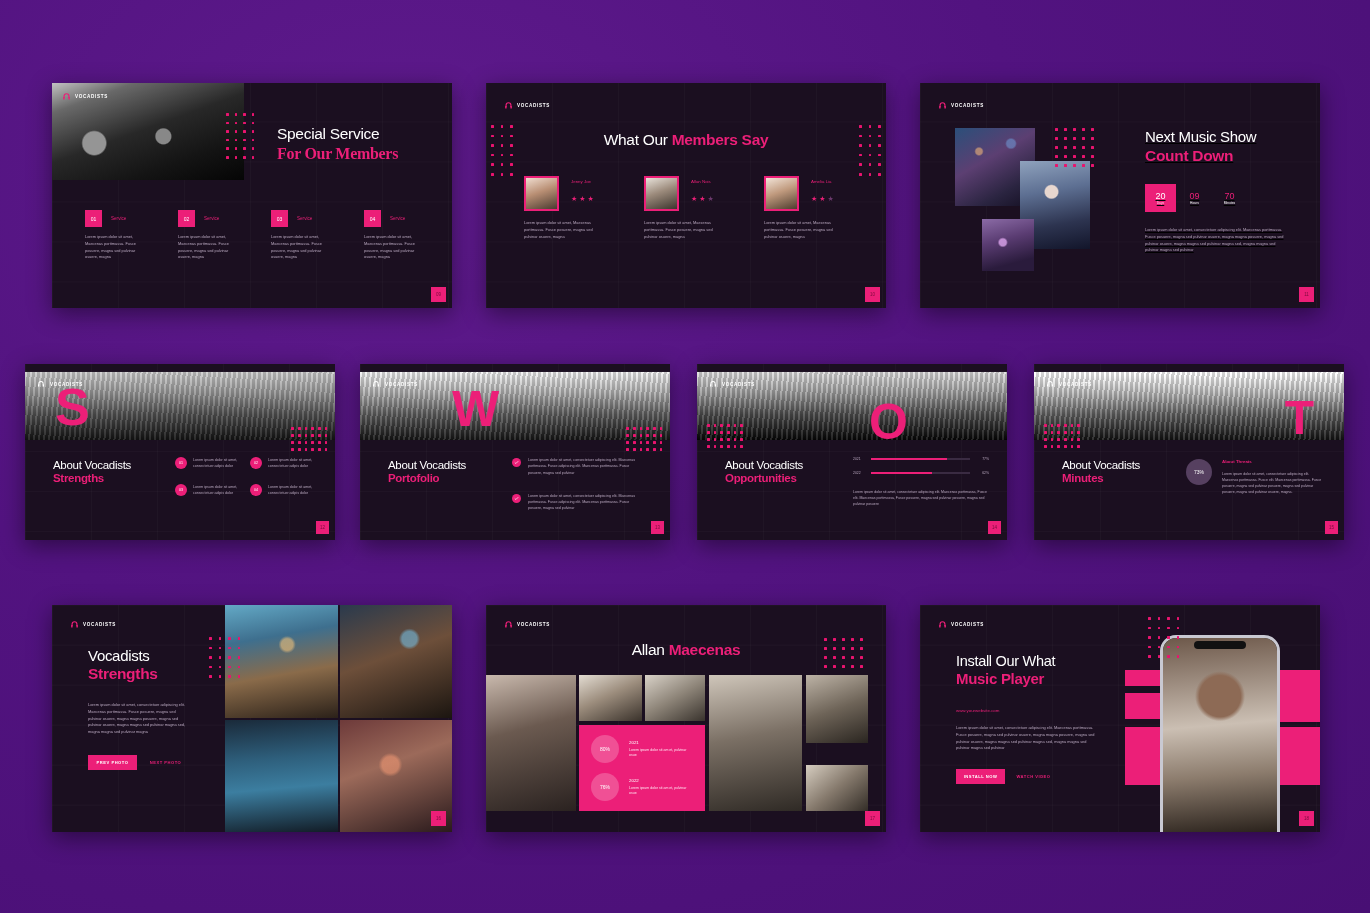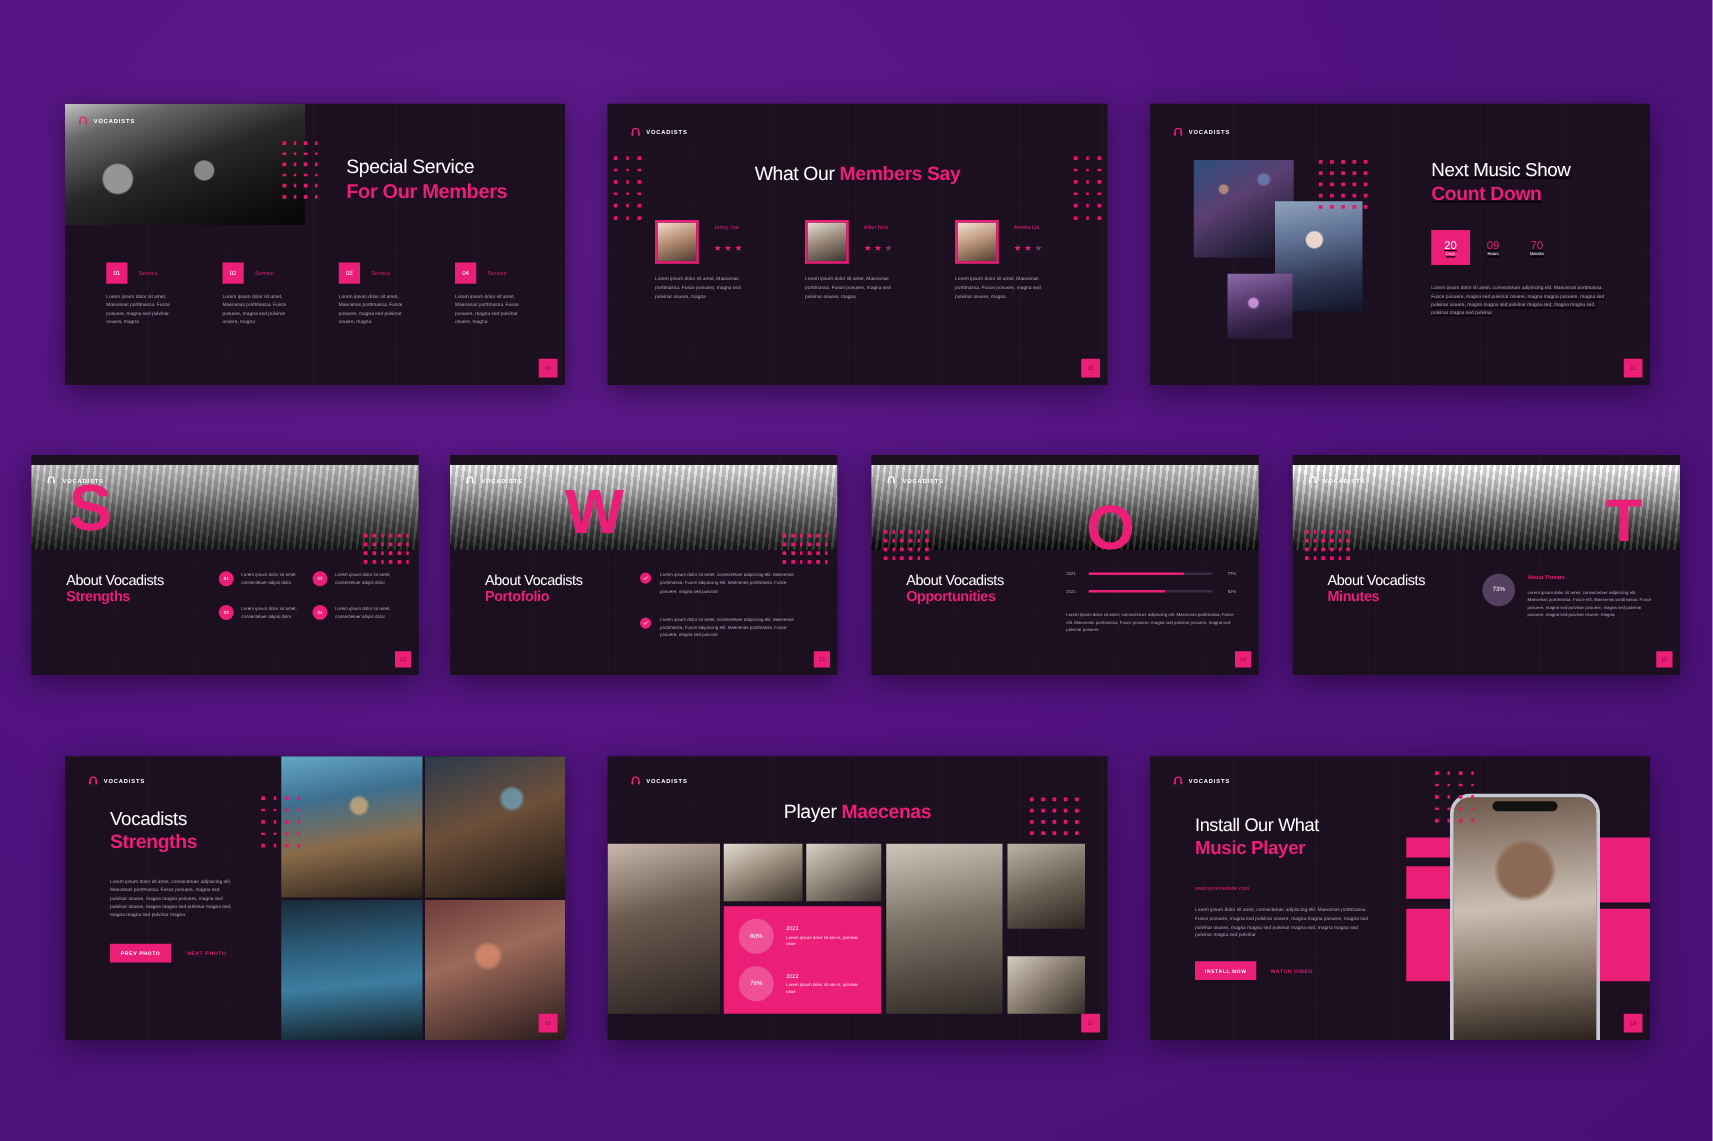--- a/index.html
+++ b/index.html
@@ -138,21 +138,21 @@
           <i></i>
           <i></i>
           <i></i>
           <i></i>
           <i></i>
           <i></i>
       </div>
 
       <div style="position:absolute; left:225px; top:42px;">
         <div class="t-white" style="font-size:15.5px;">Special Service</div>
-        <div class="t-pink" style="font-size:16px; margin-top:2px;">For Our Members</div>
+        <div class="t-pink" style="font-size:16px; margin-top:2px;font-family:Liberation Serif, serif;">For Our Members</div>
       </div>
 
       <div style="position:absolute; left:33px; top:127px; display:flex; gap:31px;">
         <div style="width:62px;">
           <div style="display:flex;align-items:center;gap:9px;">
             <span style="width:17px;height:17px;background:#ec1f78;color:#fff;font-size:5px;display:flex;align-items:center;justify-content:center;">01</span>
             <span style="color:#ec1f78;font-size:4.6px;">Service</span>
           </div>
           <p class="body-txt" style="font-size:3.9px;margin-top:7px;">Lorem ipsum dolor sit amet, Maecenas porttmassa. Fusce posuere, magna sed pulvinar osuere, magna</p>
         </div>
@@ -705,21 +705,21 @@
           <i></i>
           <i></i>
           <i></i>
           <i></i>
           <i></i>
           <i></i>
           <i></i>
       </div>
 
       <div style="position:absolute;left:0;right:0;top:36px;text-align:center;">
-        <span class="t-white" style="font-size:15.5px;">Player </span><span class="t-pink" style="font-size:15.5px;">Maecenas</span>
+        <span class="t-white" style="font-size:15.5px;">Allan </span><span class="t-pink" style="font-size:15.5px;">Maecenas</span>
       </div>
 
       <div style="position:absolute;left:0;top:70px;width:400px;height:136px;">
         <div class="ph img-room1" style="position:absolute;left:0;top:0;width:90px;height:136px;"></div>
         <div class="ph img-room2" style="position:absolute;left:93px;top:0;width:63px;height:46px;"></div>
         <div class="ph img-room3" style="position:absolute;left:159px;top:0;width:60px;height:46px;"></div>
         <div style="position:absolute;left:93px;top:50px;width:126px;height:86px;background:#ec1f78;display:flex;flex-direction:column;justify-content:center;gap:10px;padding-left:12px;">
           <div style="display:flex;align-items:center;gap:10px;">
             <span style="width:28px;height:28px;border-radius:50%;background:rgba(255,255,255,.22);display:flex;align-items:center;justify-content:center;color:#fff;font-size:5px;">80%</span>
             <span>

